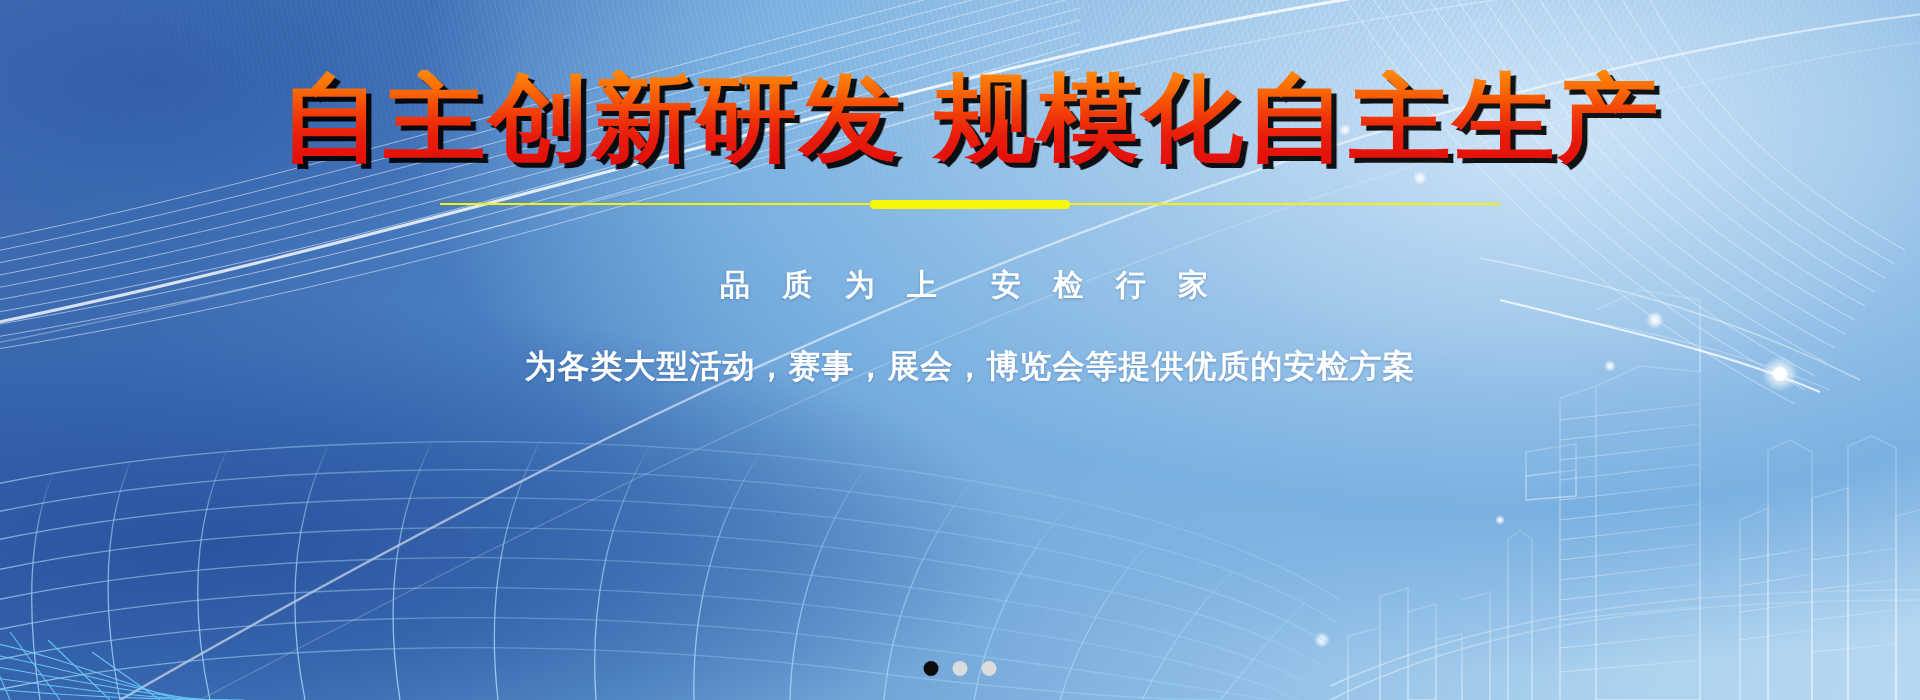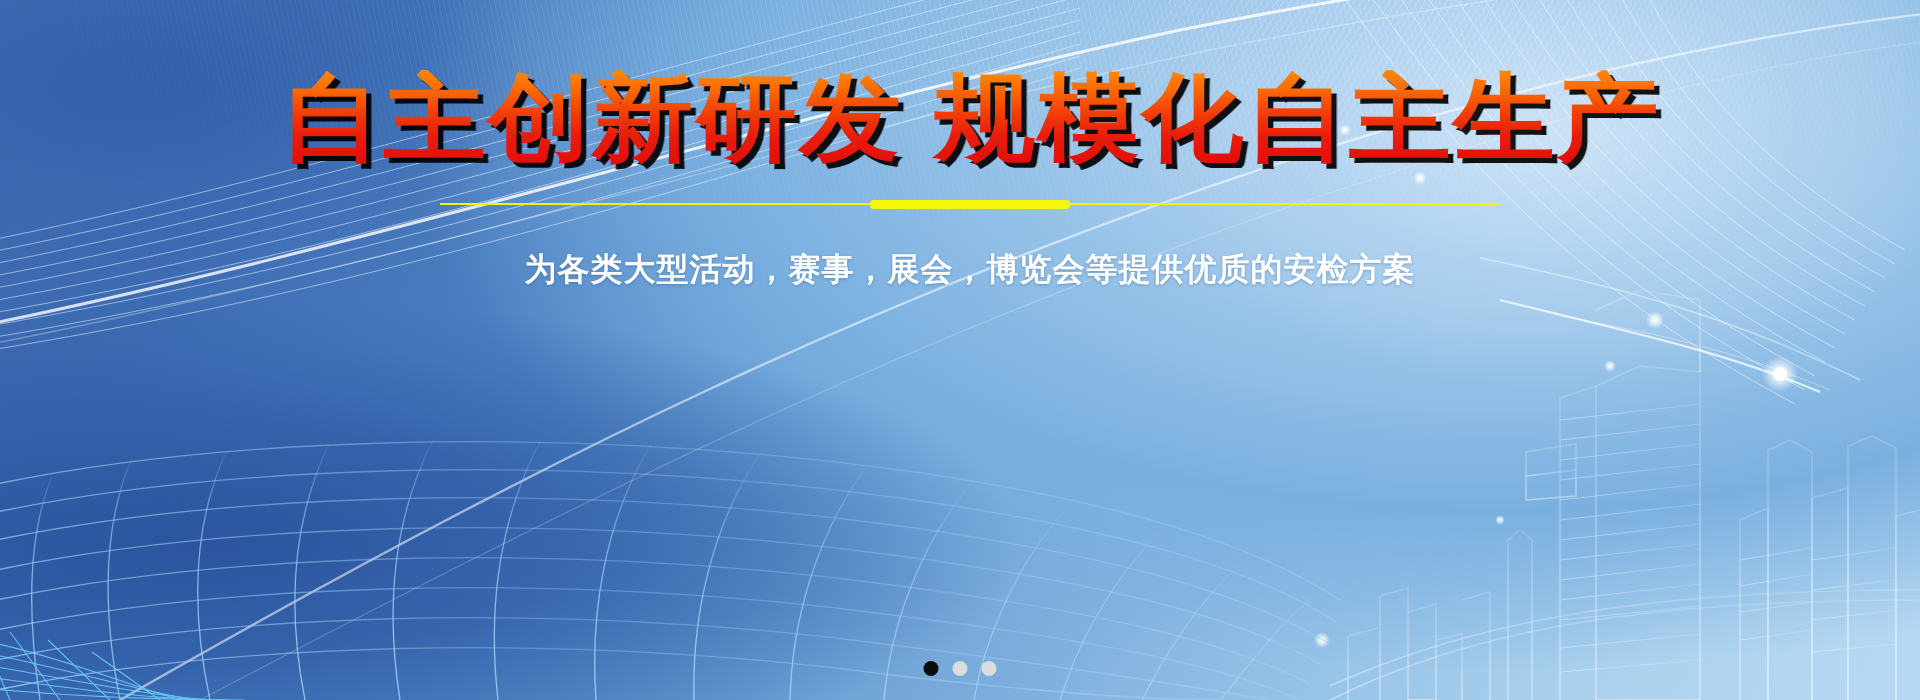--- a/index.html
+++ b/index.html
@@ -320,20 +320,21 @@
 
   <div class="content">
 
     <h1 class="headline">自主创新研发 规模化自主生产</h1>
 
     <div class="divider">
       <span class="divider-line"></span>
       <span class="divider-core"></span>
     </div>
 
+    <p class="sub1">品 质 为 上　安 检 行 家</p>
 
     <p class="sub2">为各类大型活动，赛事，展会，博览会等提供优质的安检方案</p>
   </div>
 
   <div class="dots">
     <span class="dot active"></span>
     <span class="dot"></span>
     <span class="dot"></span>
   </div>
 

